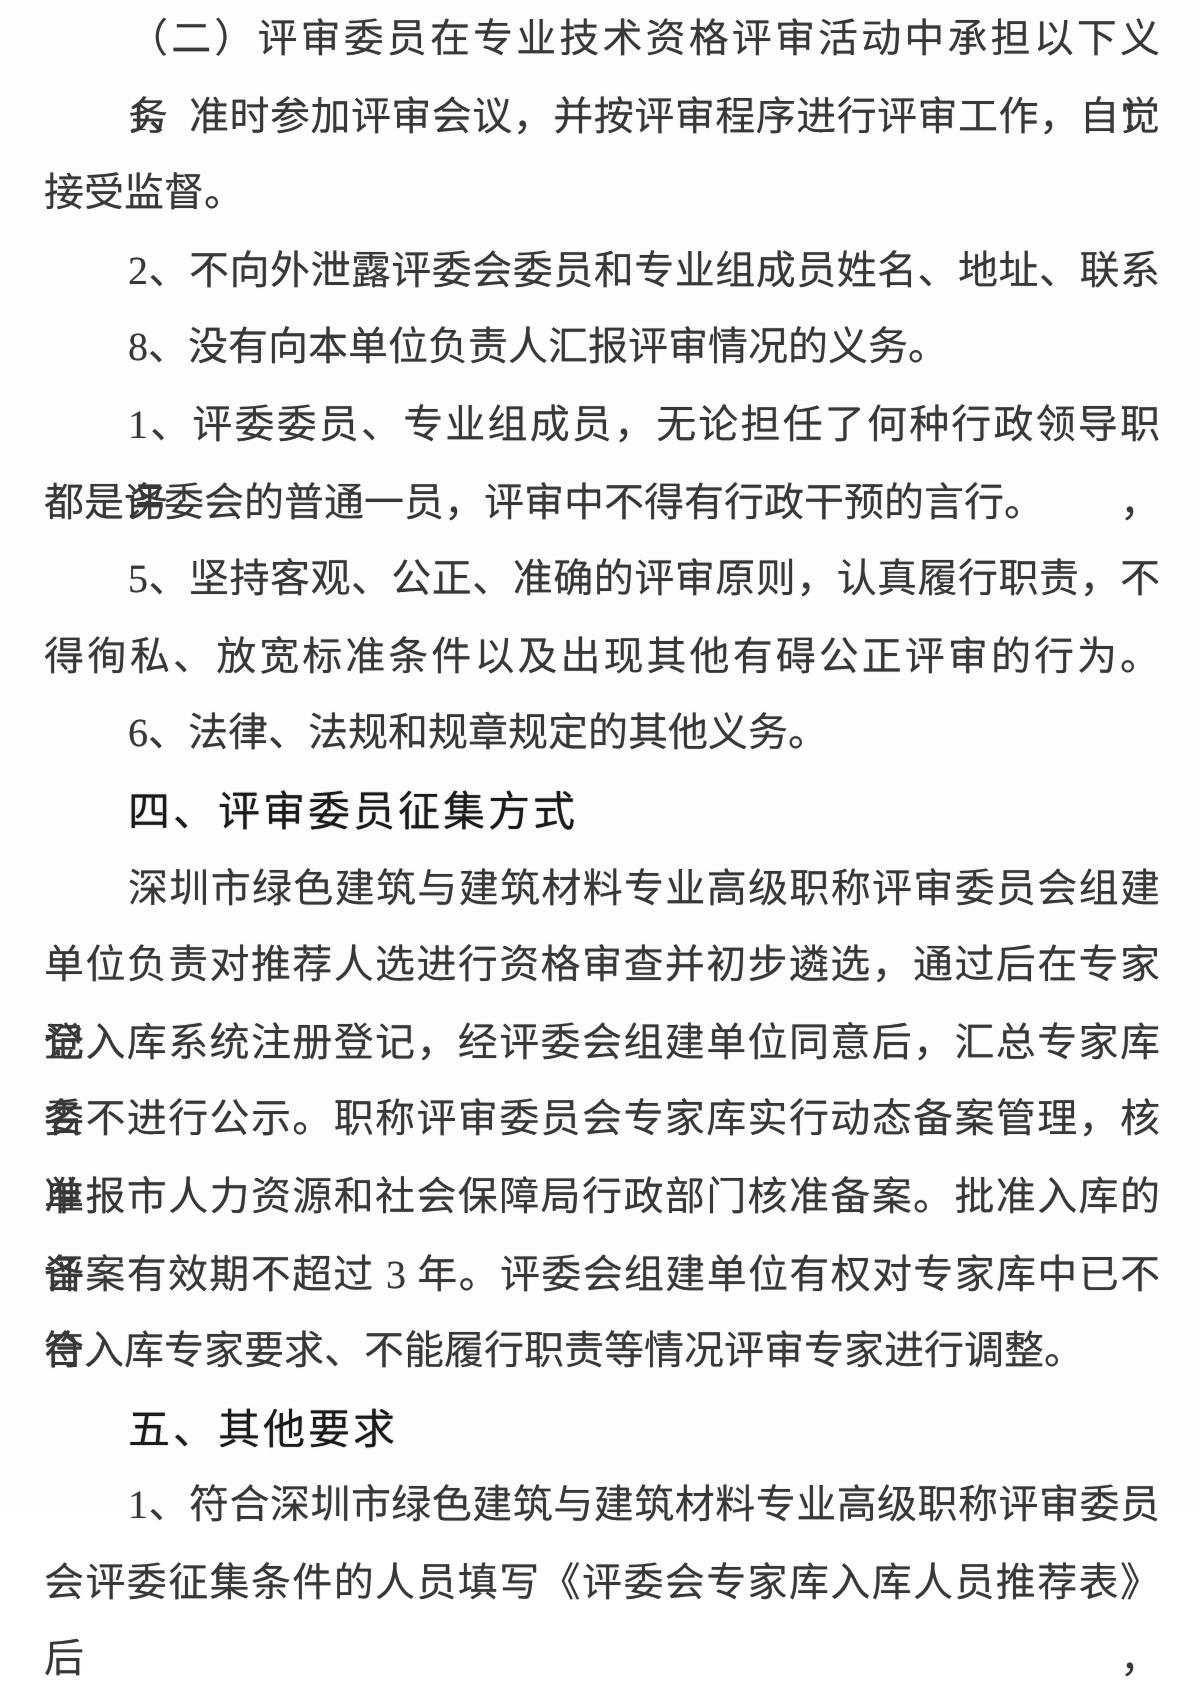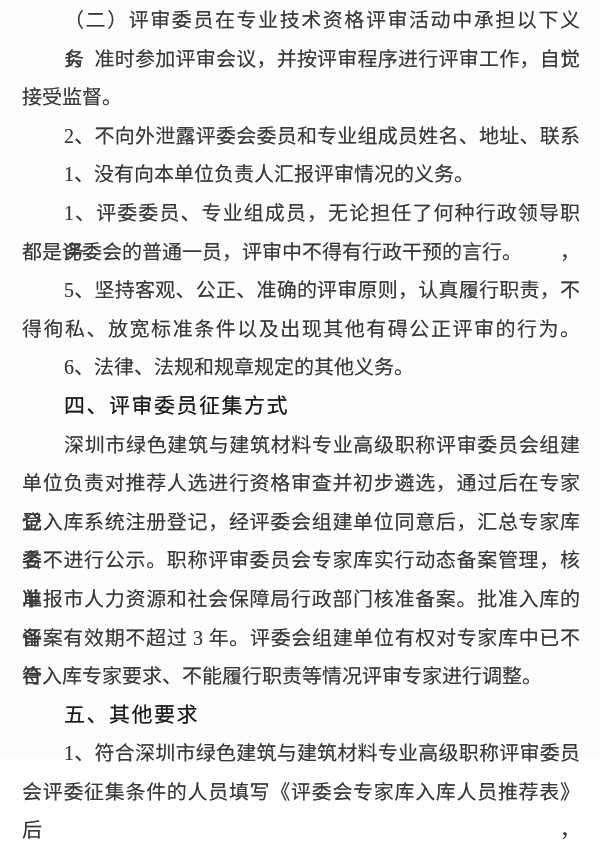--- a/index.html
+++ b/index.html
@@ -48,21 +48,21 @@
   }
 </style>
 </head>
 <body>
 
 <div class="page">
   <div class="doc-line indent justify">（二）评审委员在专业技术资格评审活动中承担以下义务：</div>
   <div class="doc-line indent justify">1、准时参加评审会议，并按评审程序进行评审工作，自觉</div>
   <div class="doc-line">接受监督。</div>
   <div class="doc-line indent justify">2、不向外泄露评委会委员和专业组成员姓名、地址、联系</div>
-  <div class="doc-line indent">1、没有向本单位负责人汇报评审情况的义务。</div>
+  <div class="doc-line indent">8、没有向本单位负责人汇报评审情况的义务。</div>
   <div class="doc-line indent justify">1、评委委员、专业组成员，无论担任了何种行政领导职务，</div>
   <div class="doc-line">都是评委会的普通一员，评审中不得有行政干预的言行。</div>
   <div class="doc-line indent justify">5、坚持客观、公正、准确的评审原则，认真履行职责，不</div>
   <div class="doc-line justify">得徇私、放宽标准条件以及出现其他有碍公正评审的行为。</div>
   <div class="doc-line indent">6、法律、法规和规章规定的其他义务。</div>
   <div class="doc-line indent heading">四、评审委员征集方式</div>
   <div class="doc-line indent justify">深圳市绿色建筑与建筑材料专业高级职称评审委员会组建</div>
   <div class="doc-line justify">单位负责对推荐人选进行资格审查并初步遴选，通过后在专家登</div>
   <div class="doc-line justify">记入库系统注册登记，经评委会组建单位同意后，汇总专家库名</div>
   <div class="doc-line justify">委不进行公示。职称评审委员会专家库实行动态备案管理，核准</div>

